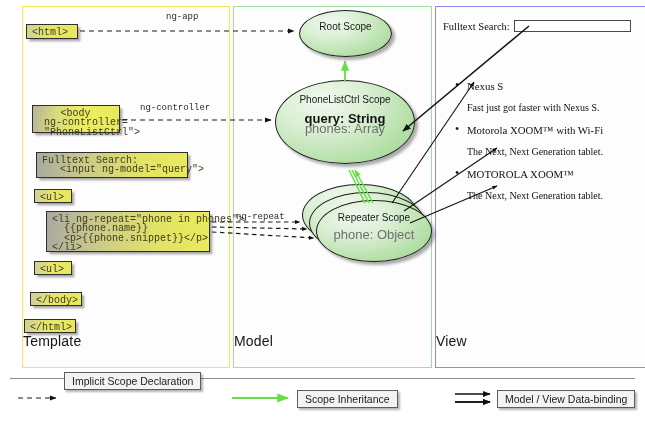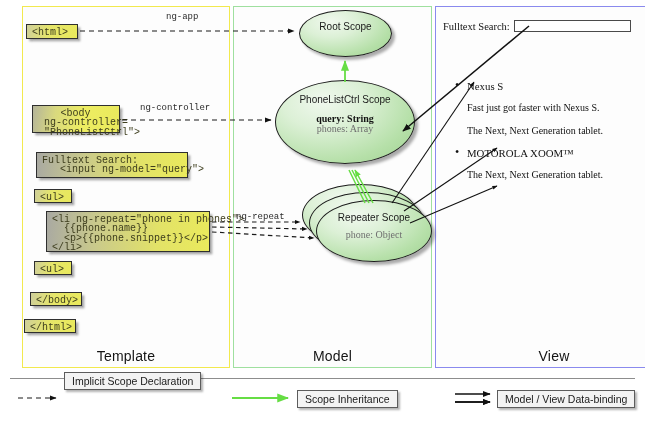--- a/index.html
+++ b/index.html
@@ -33,24 +33,23 @@
   #panel-model {
     left: 233px; top: 6px; width: 199px; height: 362px;
     border: 1.4px solid #9fe09f;
   }
   #panel-view {
     left: 435px; top: 6px; width: 238px; height: 362px;
     border: 1.4px solid #8a8aee;
   }
   .panel-label {
     position: absolute;
-    bottom: 3px;
+    bottom: 18px;
     left: 0;
     width: 100%;
-    text-align: center;
     font-size: 14px;
     color: #141414;
     letter-spacing: 0.2px;
   }
 
   
   .codebox {
     position: absolute;
     box-sizing: border-box;
     border: 1px solid #2f2f2f;
@@ -88,22 +87,22 @@
     box-shadow: 3px 3px 3px rgba(0,0,0,0.33);
     box-sizing: border-box;
     text-align: center;
     color: #1a1a1a;
   }
   .scope .title {
     font-size: 10px;
     line-height: 11.5px;
   }
   .scope .props {
-    font-family: Liberation Serif, serif;
-    font-size: 10px;
+    font-family: Liberation Sans, sans-serif;
+    font-size: 13px;
     line-height: 10px;
   }
   .scope .props .k1 { font-weight: bold; color: #131313; }
   .scope .props .k2 { color: #6f6f6f; }
 
   #scope-root {
     left: 299px; top: 10px; width: 93px; height: 47px;
     padding-top: 10px;
   }
   #scope-ctrl {
@@ -290,20 +289,21 @@
       <span id="view-search-label">Fulltext Search:</span>
       <input id="view-search-input" type="text" value="" style="">
     </div>
 
     <ul id="view-list">
       <li>
         <div class="vi-name">Nexus S</div>
         <div class="vi-snippet">Fast just got faster with Nexus S.</div>
       </li>
       <li>
+        <div class="vi-name">Motorola XOOM™  with Wi-Fi</div>
         <div class="vi-snippet">The Next, Next Generation tablet.</div>
       </li>
       <li>
         <div class="vi-name">MOTOROLA XOOM™</div>
         <div class="vi-snippet">The Next, Next Generation tablet.</div>
       </li>
     </ul>
   </div>
 
   <div class="edge-label" id="lbl-ng-app">ng-app</div>

